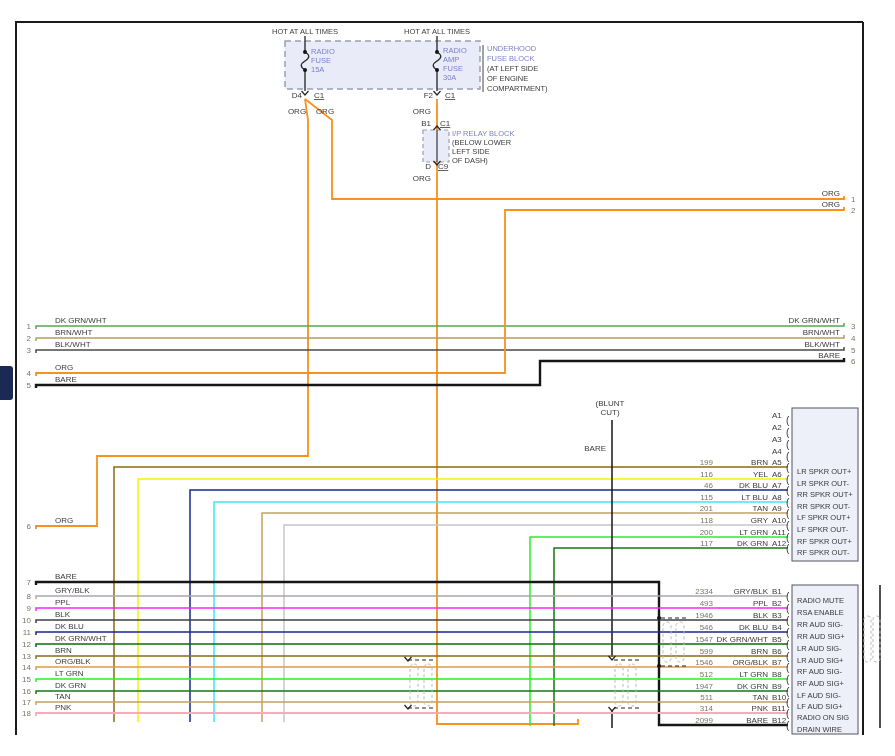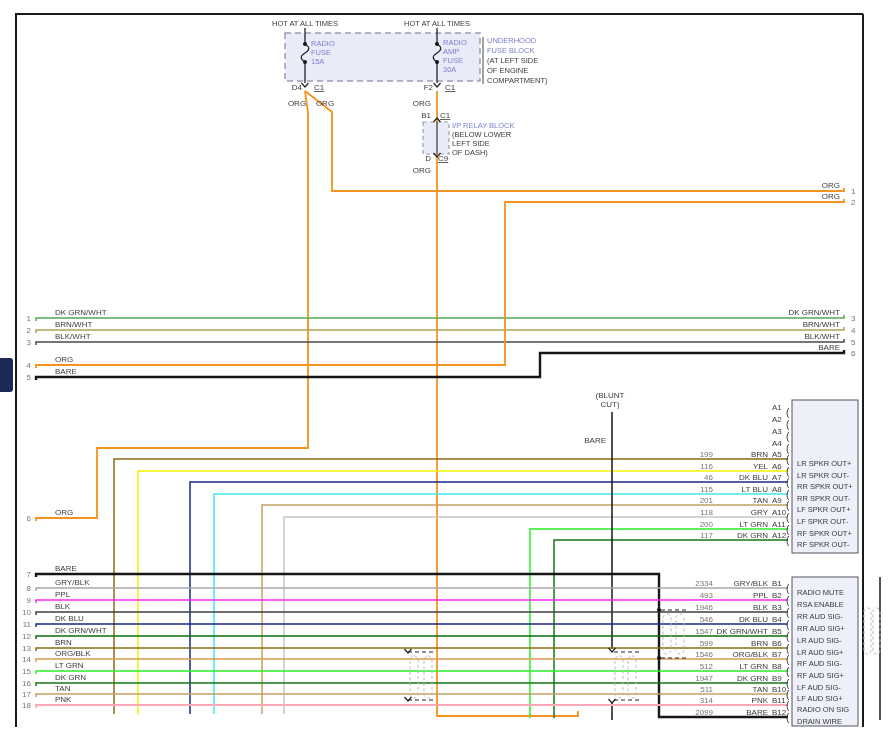--- a/index.html
+++ b/index.html
@@ -1,17 +1,17 @@
 <!DOCTYPE html>
 <html><head>
 <meta charset="utf-8">
 <style>
   html,body{margin:0;padding:0;background:#fff;}
   body{width:895px;height:756px;position:relative;overflow:hidden;font-family:"Liberation Sans",sans-serif;}
-  #diagram-area{position:absolute;left:0;top:0;width:895px;height:628px;}
+  #diagram-area{position:absolute;left:0;top:8px;width:895px;height:628px;}
   svg text{font-family:"Liberation Sans",sans-serif;}
   #side-tab{position:absolute;border-radius:0 3px 3px 0;}
   #bottom-mask{position:absolute;left:0;width:100%;background:#ffffff;}
 </style>
 </head>
 <body>
 
 <div id="diagram-area">
   <svg id="wiring-svg" width="895" height="756" viewBox="0 0 895 756" xmlns="http://www.w3.org/2000/svg">
       <rect x="285" y="33" width="195" height="48" fill="#e9ecf8" stroke="#9aa0b0" stroke-width="1.5" stroke-dasharray="6,4"></rect>

